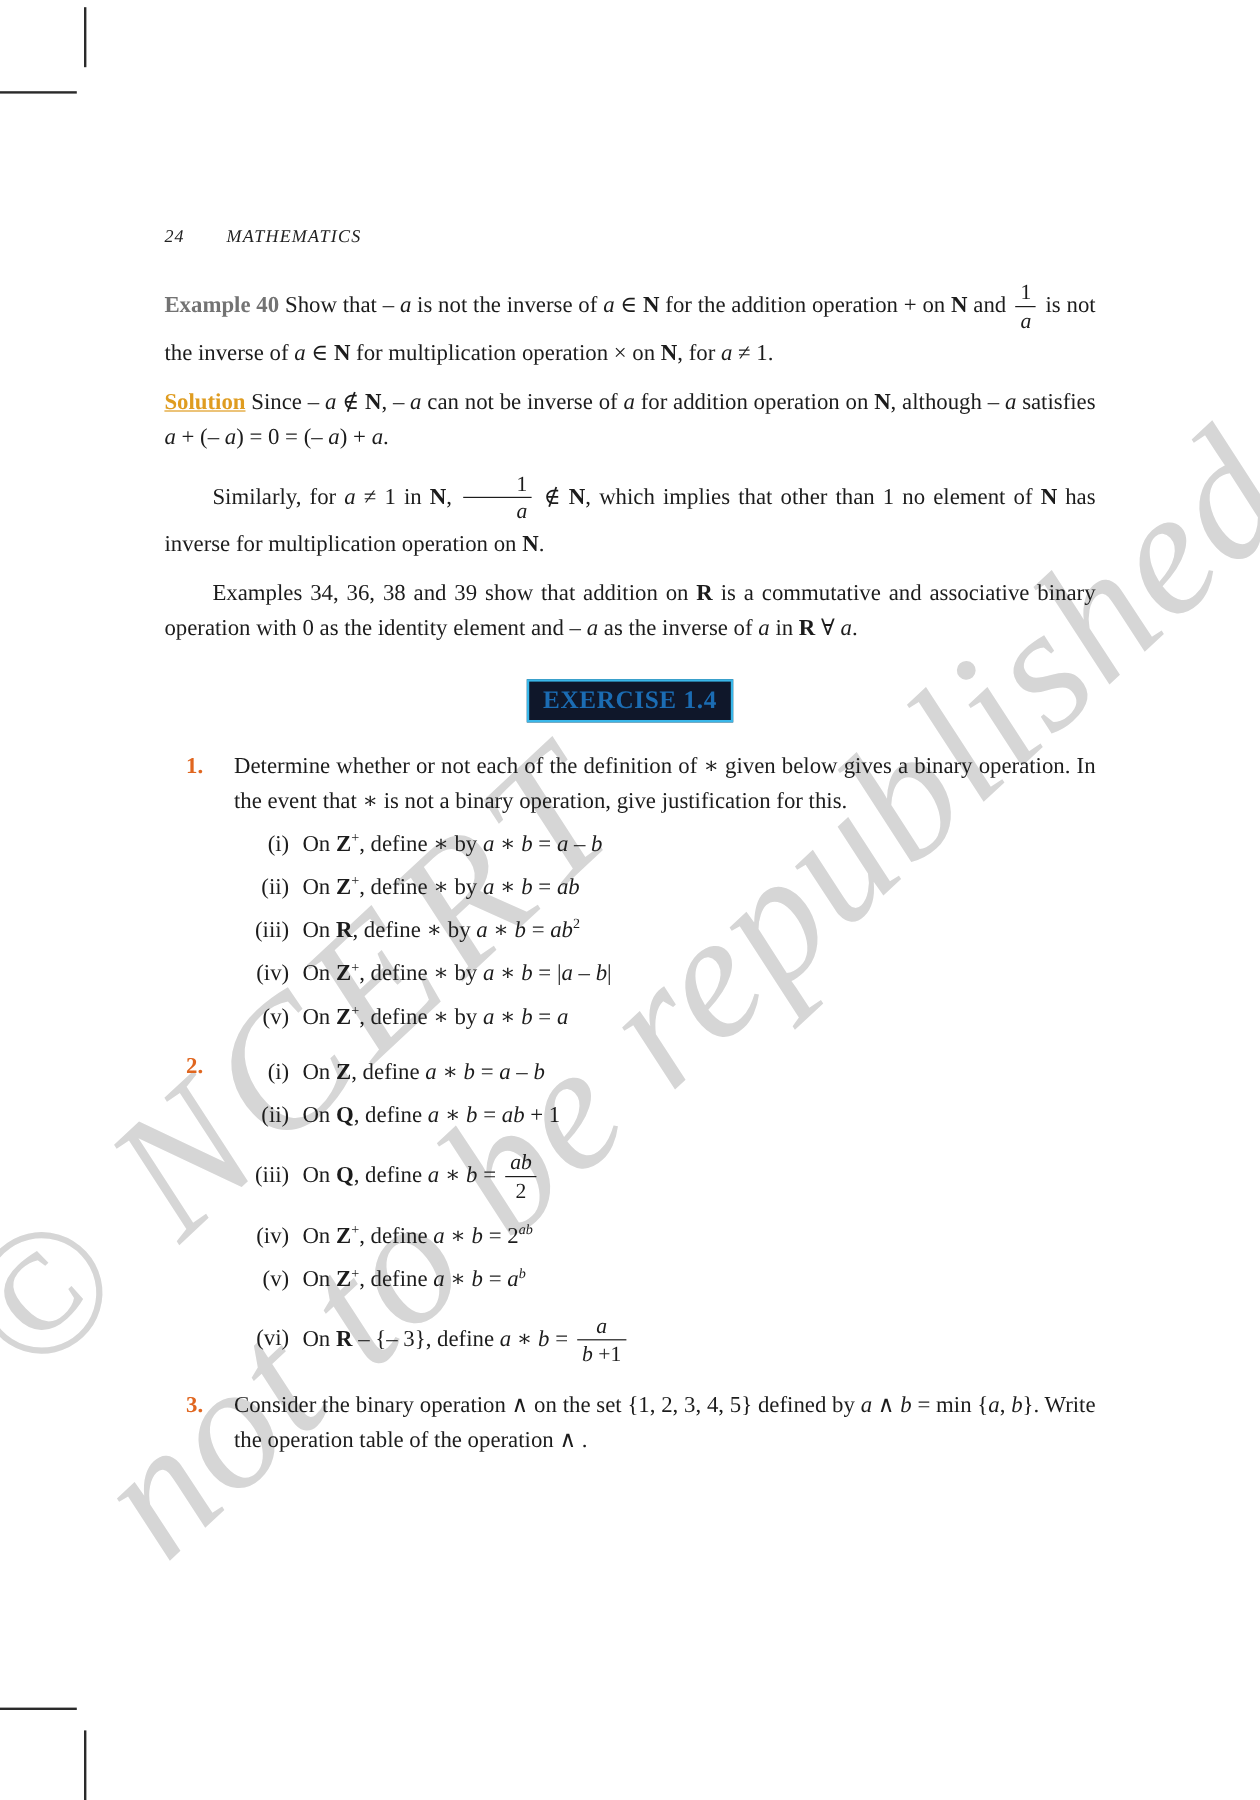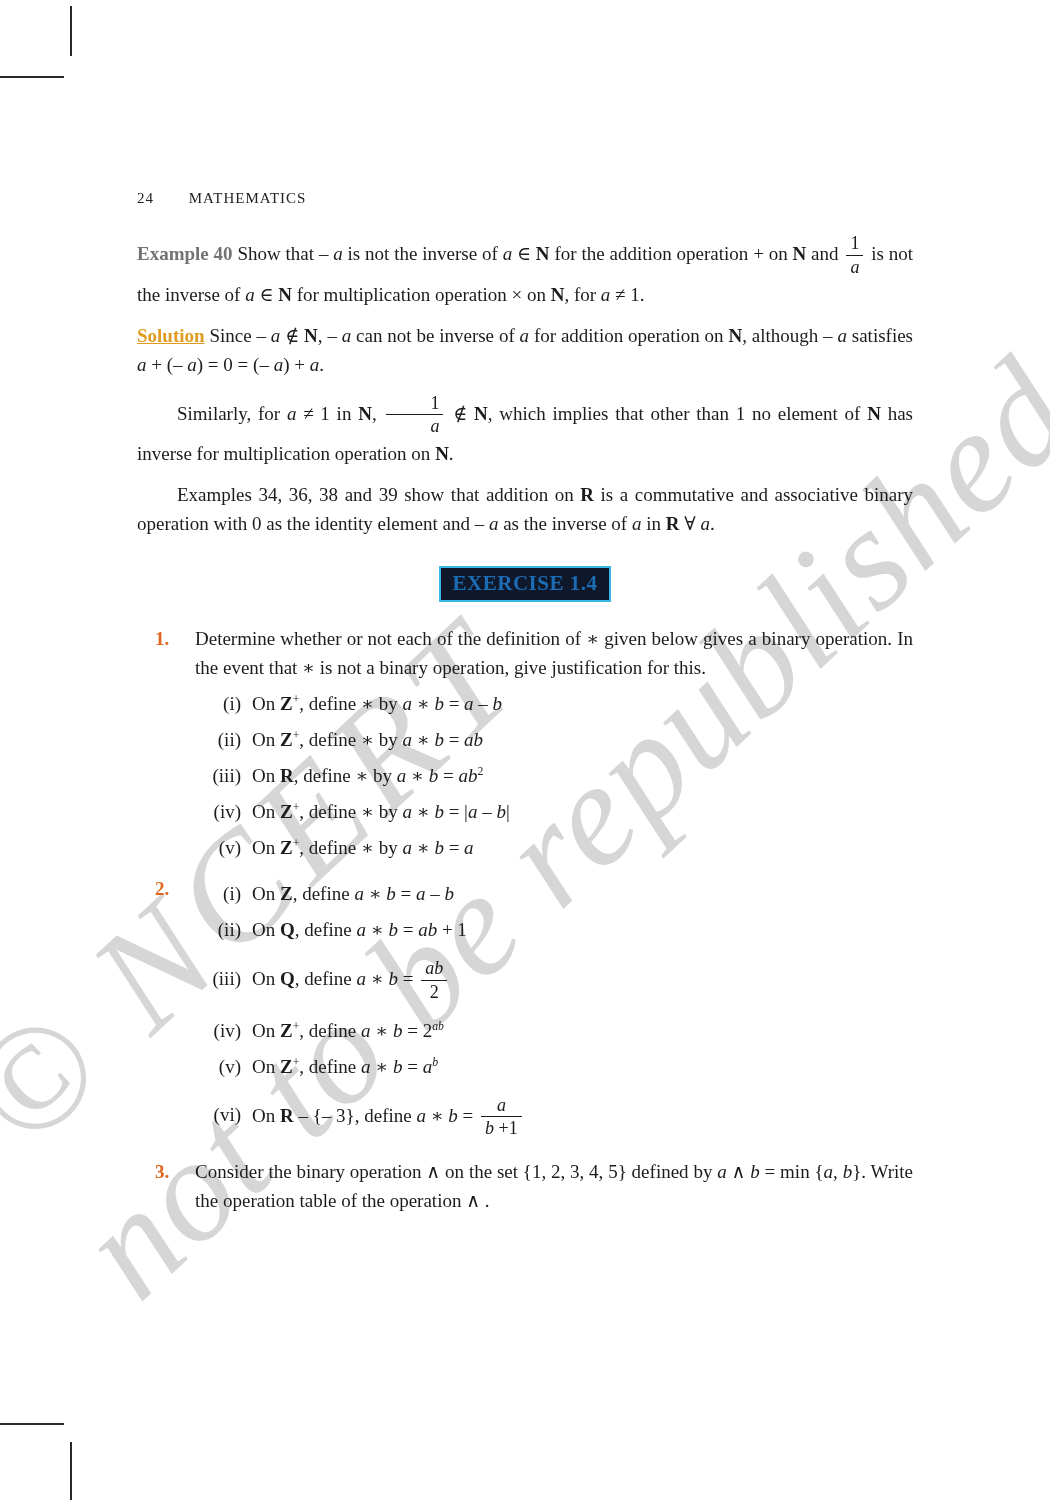--- a/index.html
+++ b/index.html
@@ -27,21 +27,21 @@
   
   .crop { position:absolute; background:#2a2a2a; z-index:2; }
   .tl-v { left:70px; top:6px;    width:2px;  height:50px; }
   .tl-h { left:0;    top:76px;   width:64px; height:2px; }
   .bl-h { left:0;    top:1423px; width:64px; height:2px; }
   .bl-v { left:70px; top:1442px; width:2px;  height:58px; }
 
   
   .content { position:absolute; left:137px; top:190px; width:776px; z-index:1; }
 
-  .running-head { font-size:15px; letter-spacing:1px; margin-bottom:24px; color:#222; }
+  .running-head { font-size:15px; letter-spacing:1px; margin-bottom:24px; color:#222;font-style:italic; }
   .running-head .book { margin-left:30px; }
 
   .para { font-size:19px; line-height:29px; text-align:justify; margin-bottom:12px; }
   .para.indent { text-indent:40px; }
   .solution-para { margin-top:8px; }
 
   .lblblue   { color:#737373; font-weight:bold; }
   .lblorange { color:#df9c20; font-weight:bold;text-decoration:underline; }
   .i   { font-style:italic; }
   .b   { font-weight:bold; }

